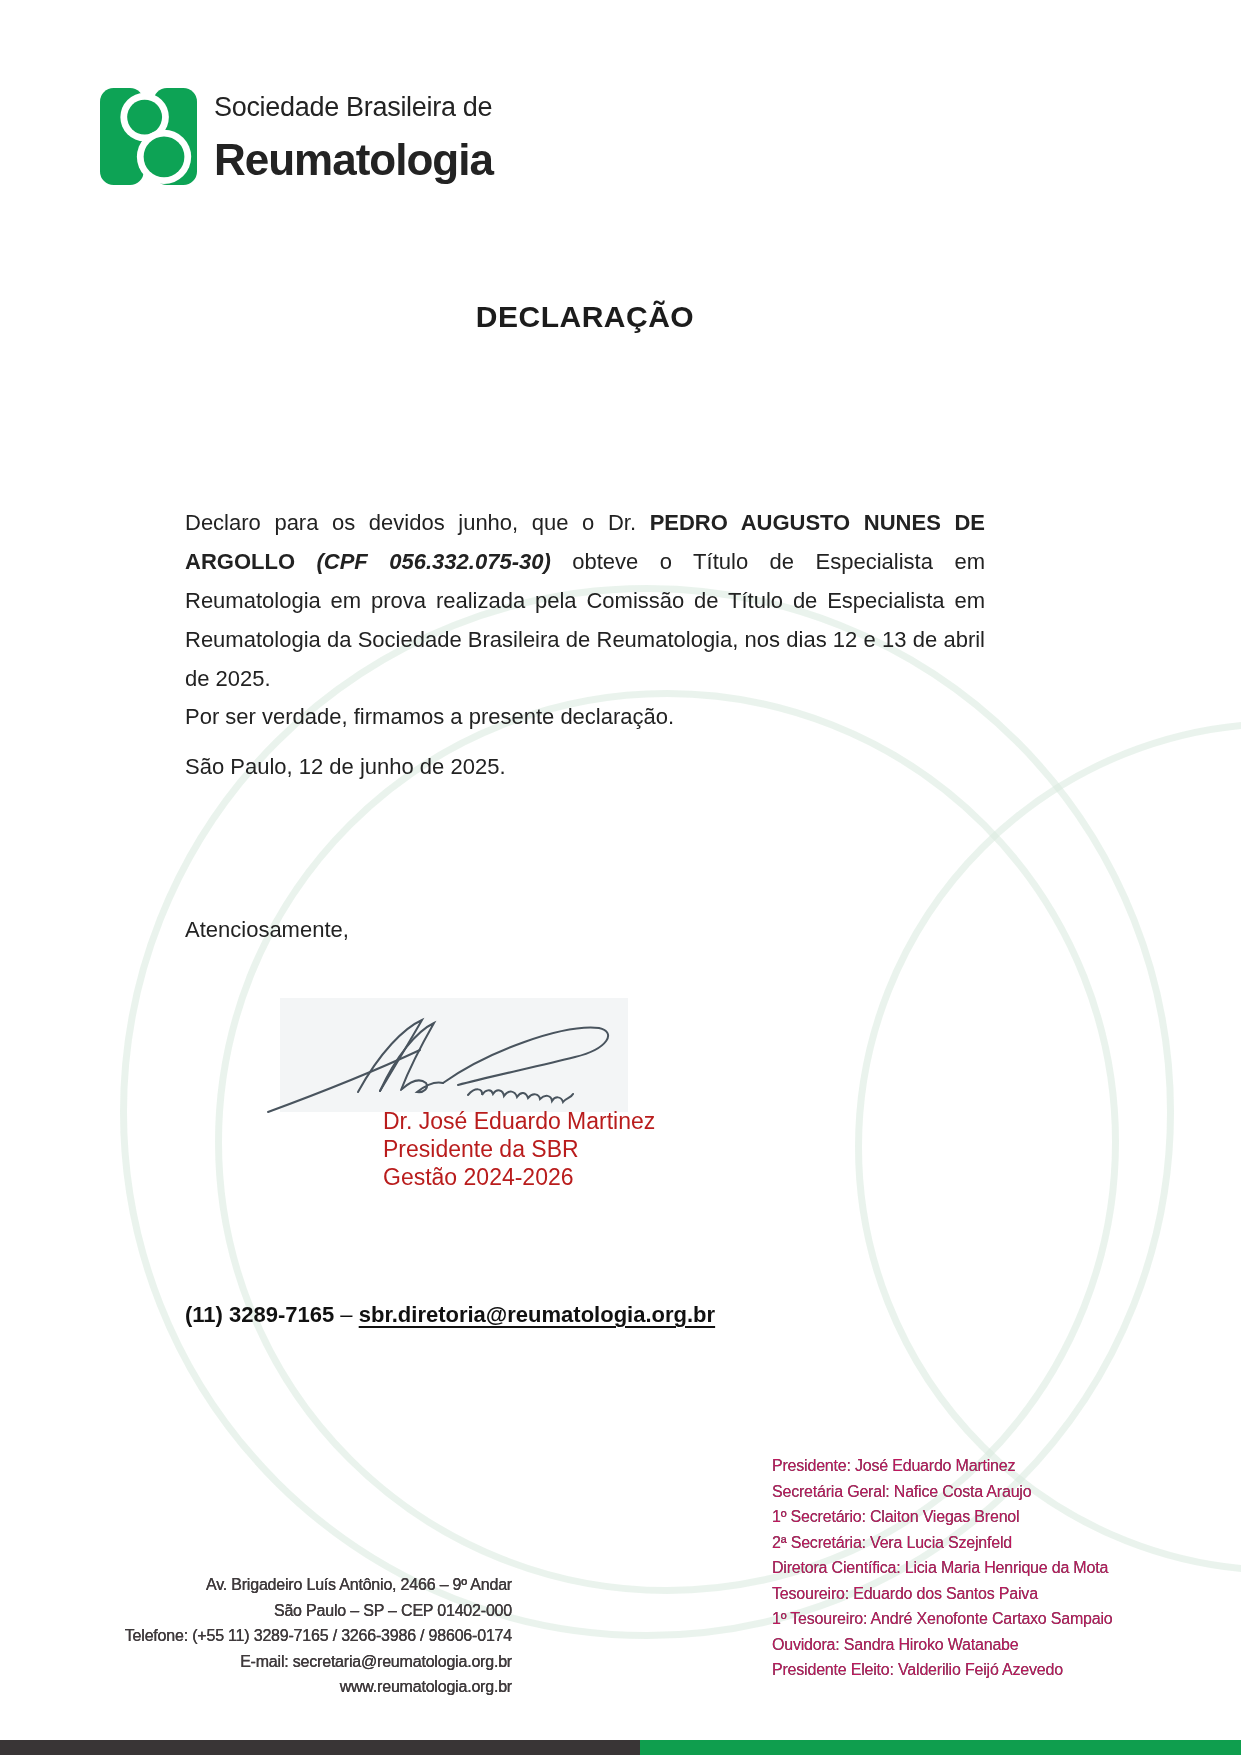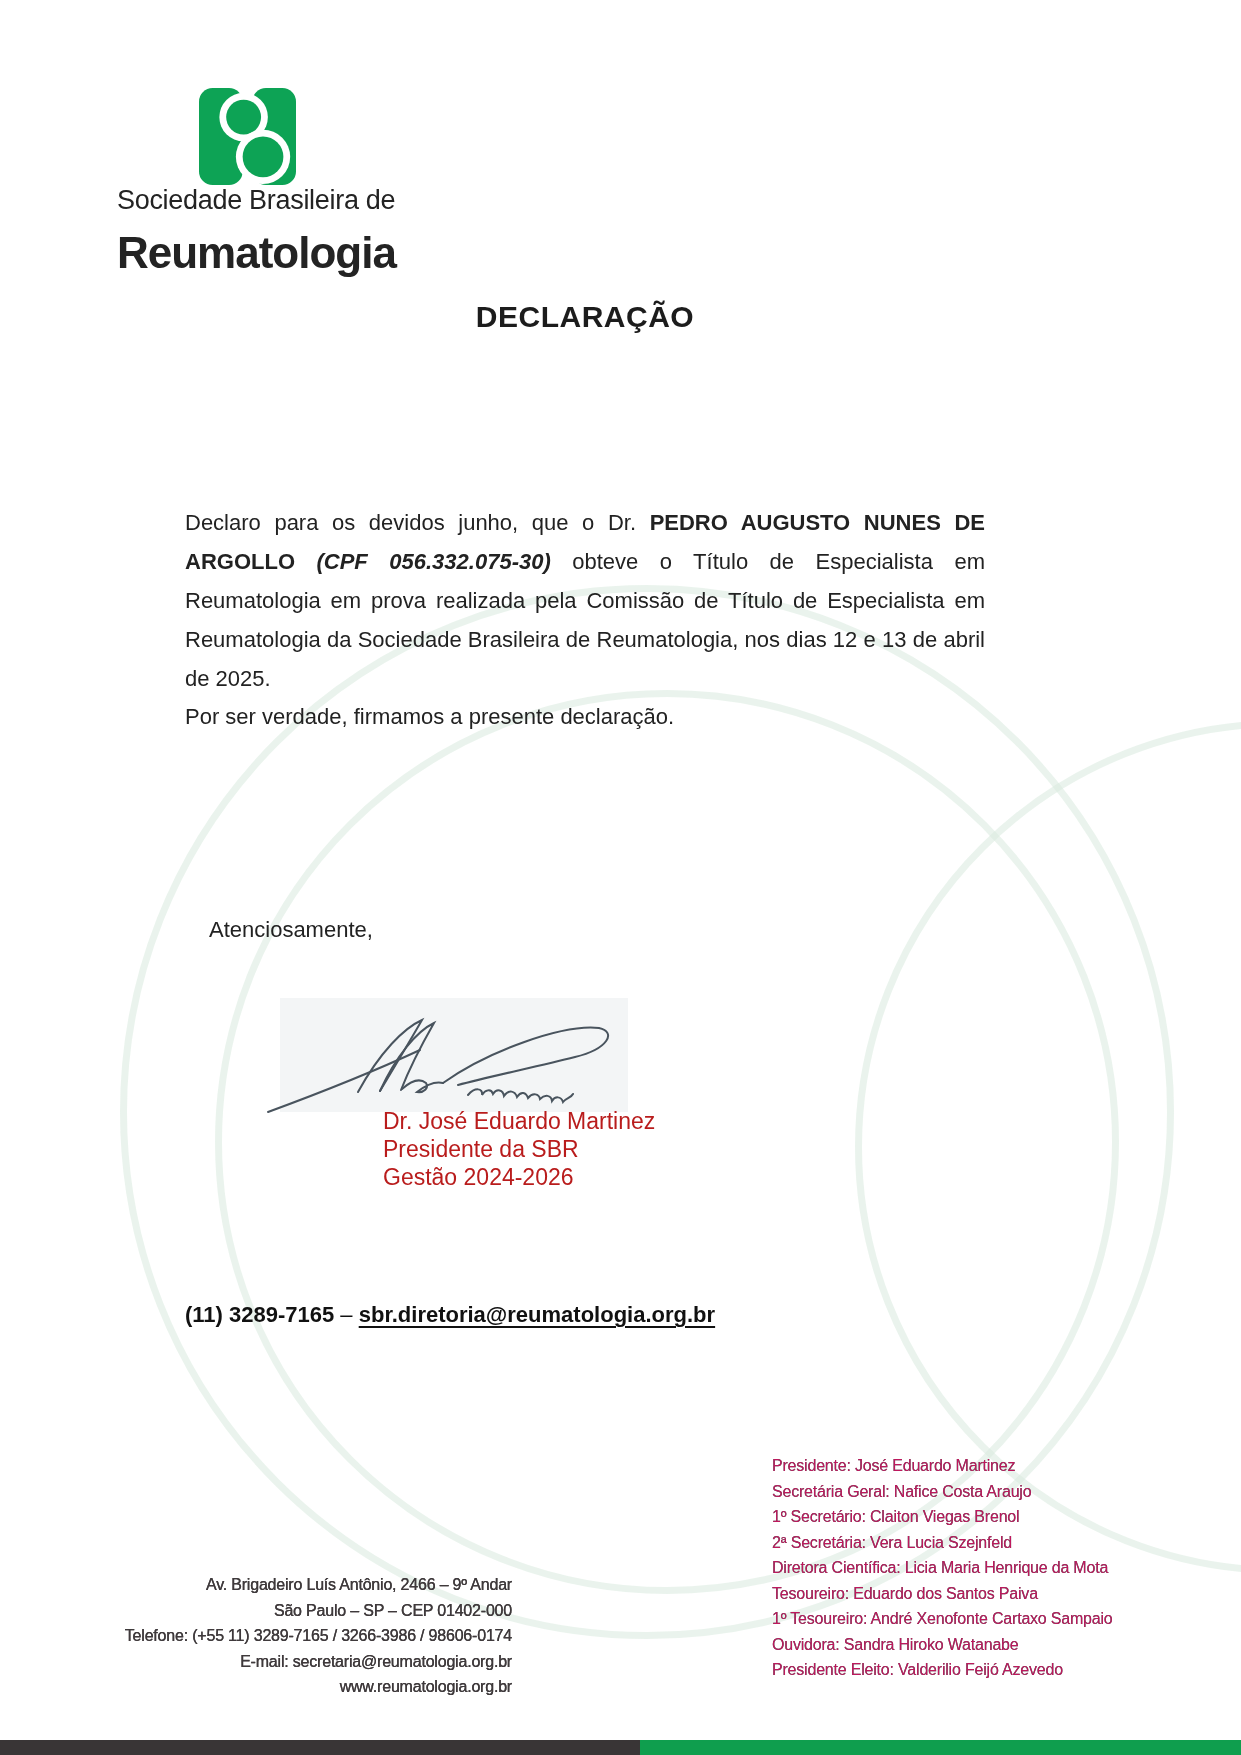--- a/index.html
+++ b/index.html
@@ -11,35 +11,35 @@
     overflow:hidden;
     font-family:"Liberation Sans", sans-serif;
     color:#222222;
   }
   
   .wm{position:absolute;border-radius:50%;border:7px solid rgba(216,233,223,0.55);}
   .wm1{left:120px;top:585px;width:1040px;height:1040px;}
   .wm2{left:215px;top:690px;width:890px;height:890px;}
   .wm3{left:855px;top:720px;width:840px;height:840px;}
   
-  .logo-row{position:absolute;left:100px;top:88px;display:flex;align-items:center;flex-direction:column;}
+  .logo-row{position:absolute;left:100px;top:88px;display:flex;align-items:center;}
   .logo-mark{width:97px;height:97px;flex:0 0 auto;}
   .logo-text{margin-left:17px;color:#232323;}
   .logo-line1{font-size:27px;letter-spacing:-0.3px;line-height:30px;}
   .logo-line2{font-size:44px;font-weight:bold;letter-spacing:-1px;line-height:44px;margin-top:16px;}
   
   .doc-title{
     position:absolute;left:185px;top:300px;width:800px;
     text-align:center;font-size:30px;font-weight:bold;letter-spacing:0.5px;color:#1c1c1c;margin:0;
   }
   .par{position:absolute;left:185px;width:800px;margin:0;font-size:22px;line-height:39px;color:#222;}
   .p1{top:503px;text-align:justify;}
   .p2{top:697px;}
   .p3{top:747px;}
-  .closing{top:910px;margin-left:24px;}
+  .closing{top:910px;}
   .cpf{font-weight:bold;font-style:italic;}
   .person{font-weight:bold;}
   
   .sig-scan{position:absolute;left:280px;top:998px;width:348px;height:114px;background:rgba(234,237,238,0.55);}
   .sig-svg{position:absolute;left:262px;top:990px;width:380px;height:135px;}
   .sig-svg path{fill:none;stroke:#49545e;stroke-width:2;stroke-linecap:round;}
   .sig-line{position:absolute;left:383px;font-size:23px;line-height:28px;color:#b91c1c;}
   .sig-name{top:1107px;}
   .sig-role{top:1135px;}
   .sig-term{top:1163px;}
@@ -90,20 +90,21 @@
       <div class="logo-line1">Sociedade Brasileira de</div>
       <div class="logo-line2">Reumatologia</div>
     </div>
   </header>
 
   <h1 class="doc-title">DECLARAÇÃO</h1>
 
   <p class="par p1"><span>Declaro para os devidos junho, que o Dr. </span><span class="person">PEDRO AUGUSTO NUNES DE ARGOLLO</span><span class="cpf"> (CPF 056.332.075-30)</span><span> obteve o Título de Especialista em Reumatologia em prova realizada pela Comissão de Título de Especialista em Reumatologia da Sociedade Brasileira de Reumatologia, nos dias 12 e 13 de abril de 2025.</span></p>
 
   <p class="par p2">Por ser verdade, firmamos a presente declaração.</p>
+  <p class="par p3">São Paulo, 12 de junho de 2025.</p>
   <p class="par closing">Atenciosamente,</p>
 
   <div class="sig-scan"></div>
   <svg class="sig-svg" viewBox="0 0 380 135" aria-hidden="true">
     <path d="M6 122 C 55 104, 115 80, 158 60"></path>
     <path d="M96 102 C 118 62, 142 38, 160 30 C 145 56, 127 86, 118 101"></path>
     <path d="M118 101 C 134 66, 155 41, 172 33 C 160 54, 146 82, 139 100"></path>
     <path d="M140 99 C 149 91, 158 88, 164 93 C 167 98, 162 103, 155 102 C 164 95, 173 91, 181 93"></path>
     <path d="M181 93 C 226 61, 301 34, 337 38 C 355 42, 346 59, 313 67 C 273 77, 226 87, 196 95"></path>
     <path d="M206 105 C 213 97, 221 98, 220 105 C 223 100, 229 98, 231 104 C 235 98, 241 100, 242 106 C 247 99, 253 101, 255 107 C 259 101, 264 102, 266 108 C 271 102, 277 104, 278 109 C 283 104, 289 105, 290 111 C 293 106, 299 106, 301 112 C 304 108, 309 108, 311 104"></path>

